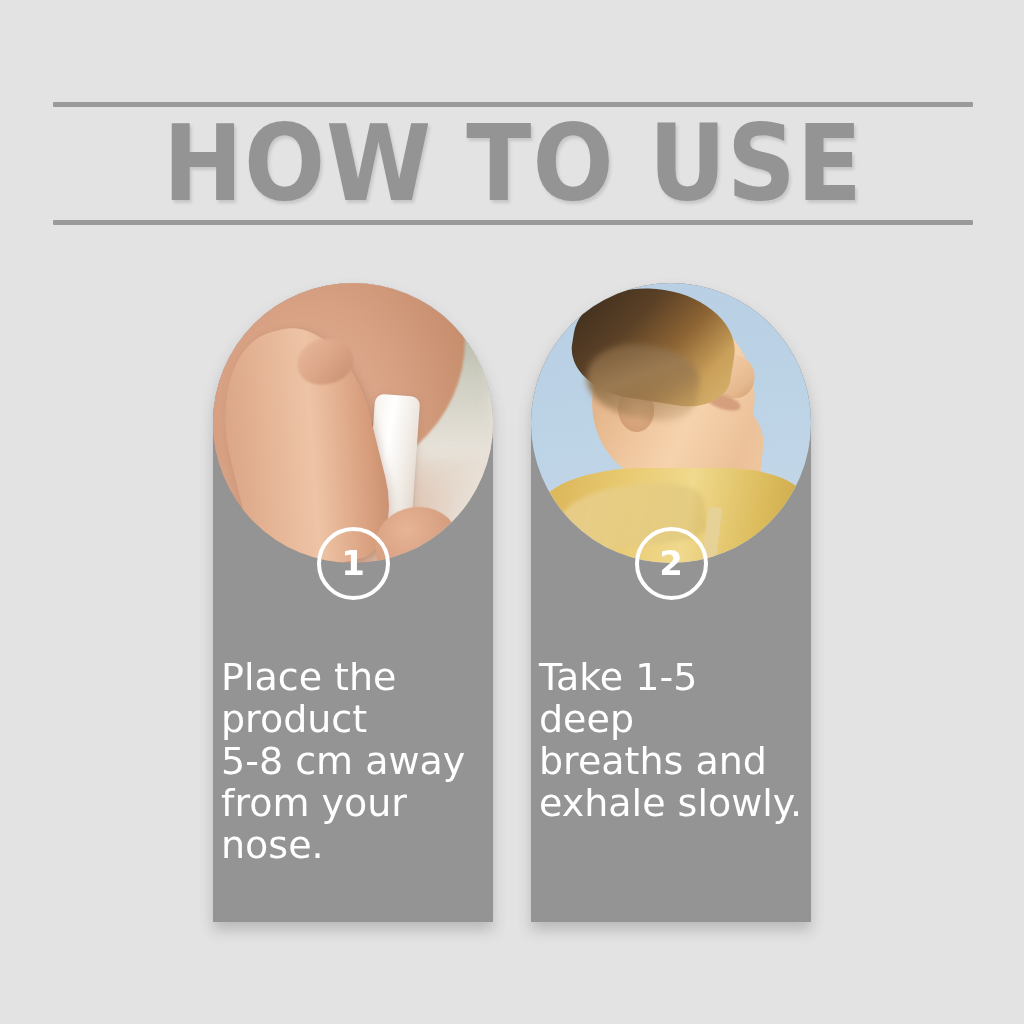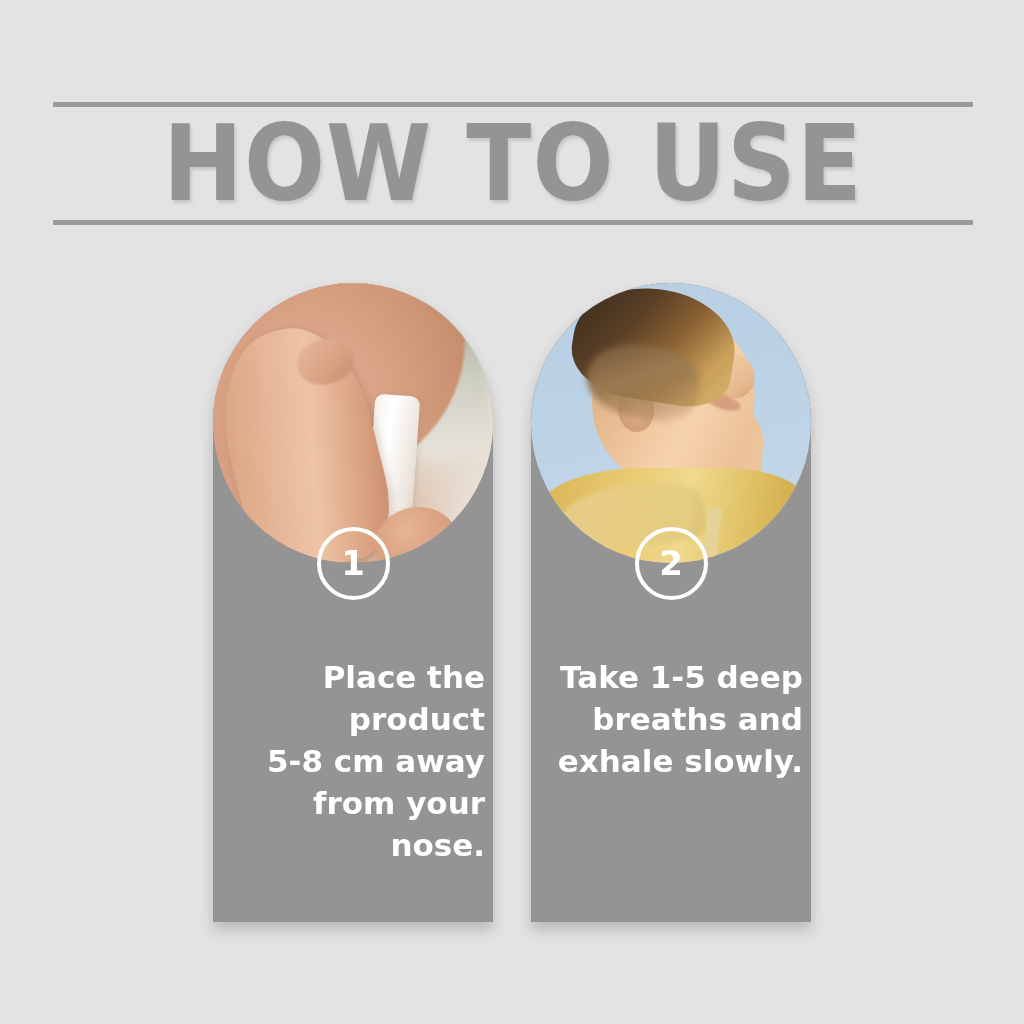--- a/index.html
+++ b/index.html
@@ -326,25 +326,24 @@
     text-align: center;
   }
 
   
   .caption {
     position: absolute;
     left: 8px;
     right: 8px;
     top: 373px;
     color: #ffffff;
-    font-size: 31px;
+    font-size: 38px;
     line-height: 42px;
-    text-align: right;
+    text-align: left;
     white-space: pre-line;
-    font-weight: bold;
   }
 </style>
 </head>
 <body>
 
 <div class="header">
   <div class="rule rule-top"></div>
   <div class="page-title">HOW TO USE</div>
   <div class="rule rule-bottom"></div>
 </div>

